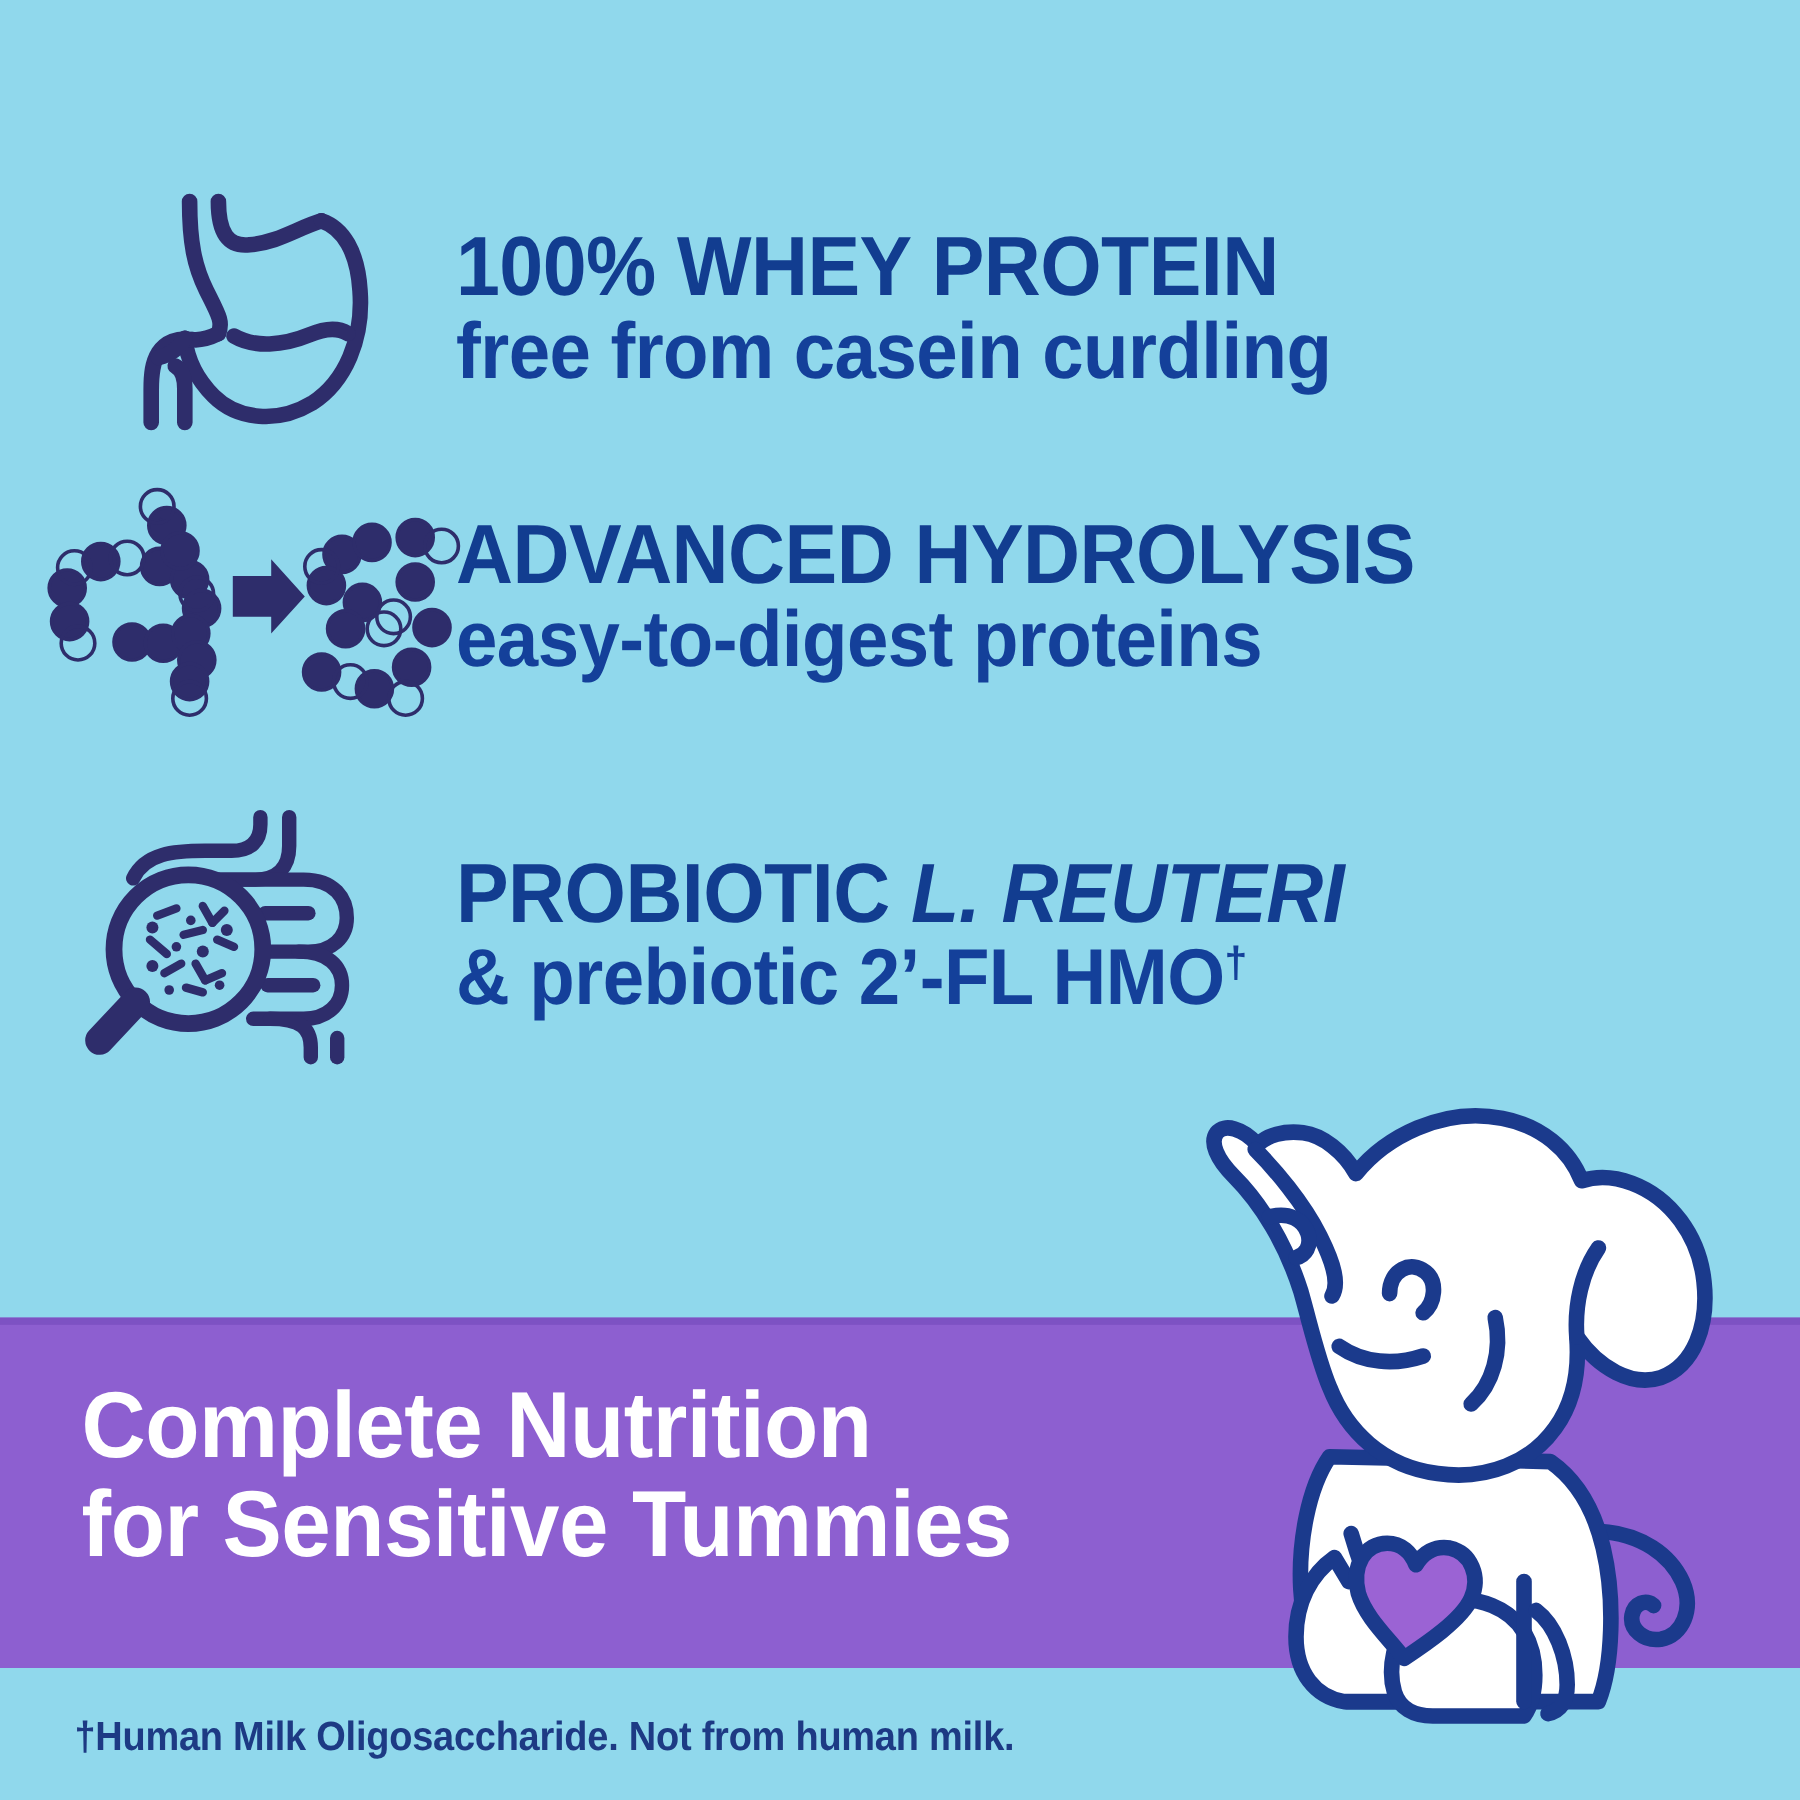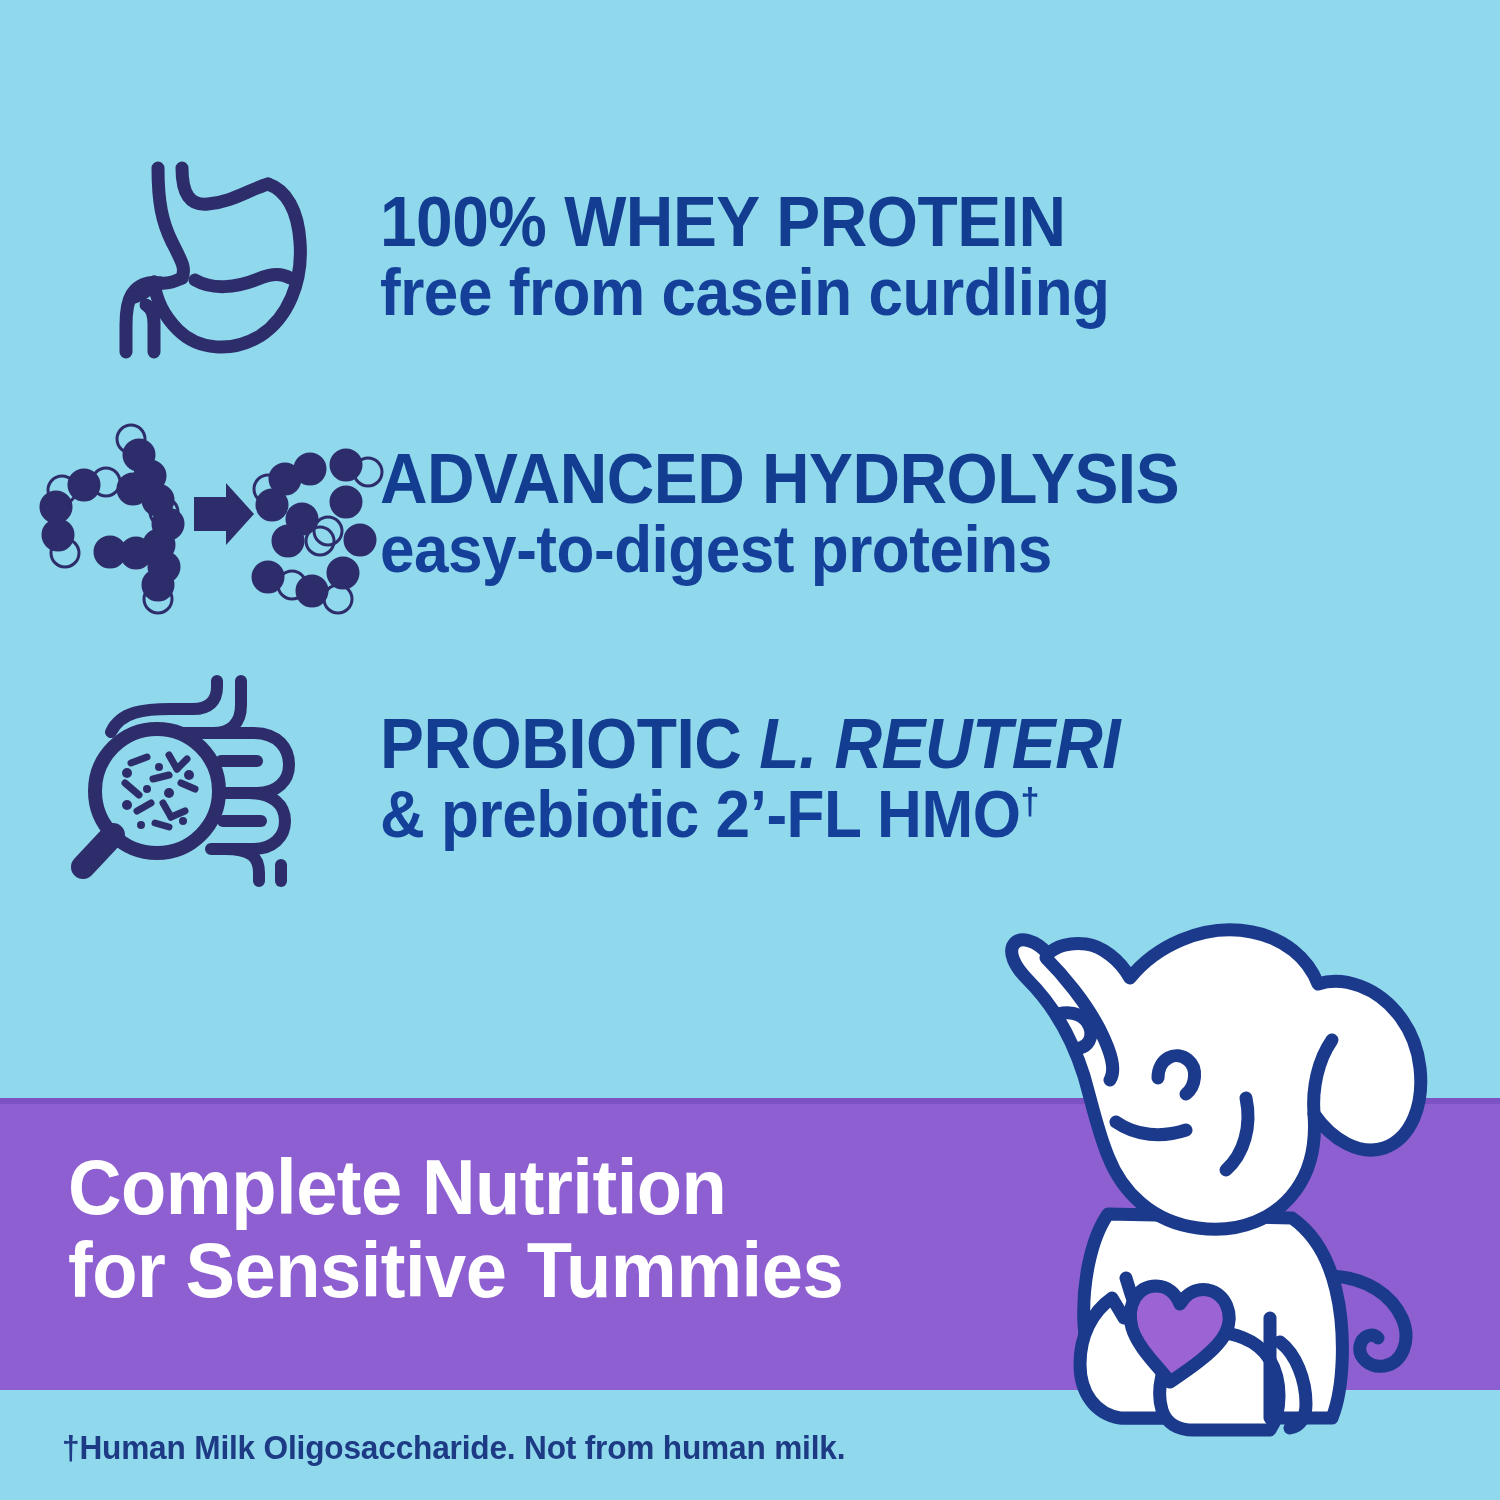--- a/index.html
+++ b/index.html
@@ -41,21 +41,21 @@
     width: 1500px;
   }
   .feature-row {
     position: absolute;
     display: flex;
     align-items: center;
     left: 40px;
     width: 1420px;
   }
   #feature-0 { top: 150px; }
-  #feature-1 { top: 427px; }
+  #feature-1 { top: 410px; }
   #feature-2 { top: 675px; }
 
   .feature-icon {
     width: 330px;
     flex: 0 0 330px;
     display: flex;
     align-items: center;
     justify-content: center;
   }
   .feature-text {

